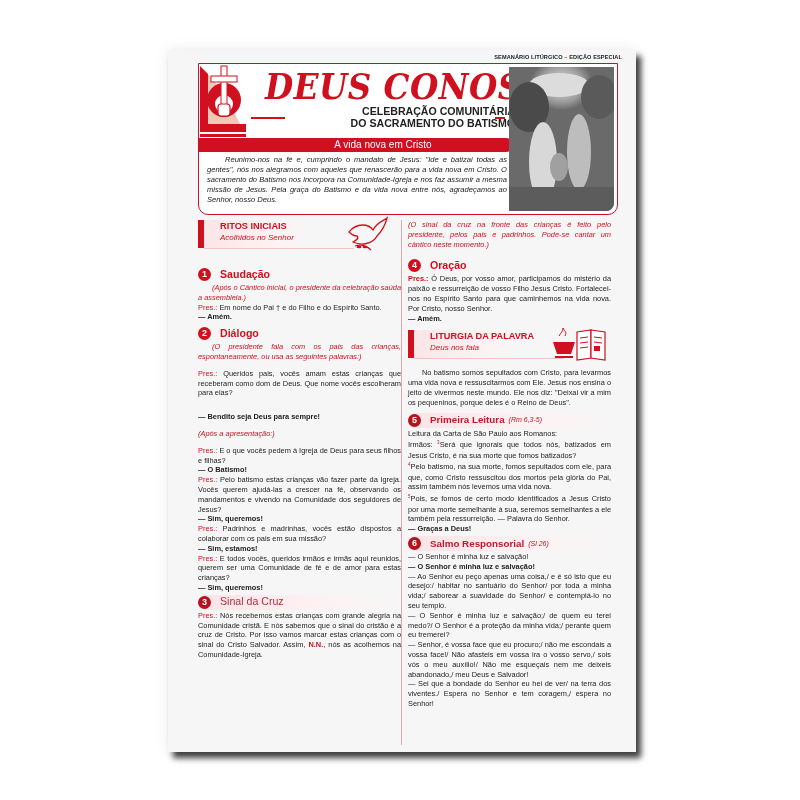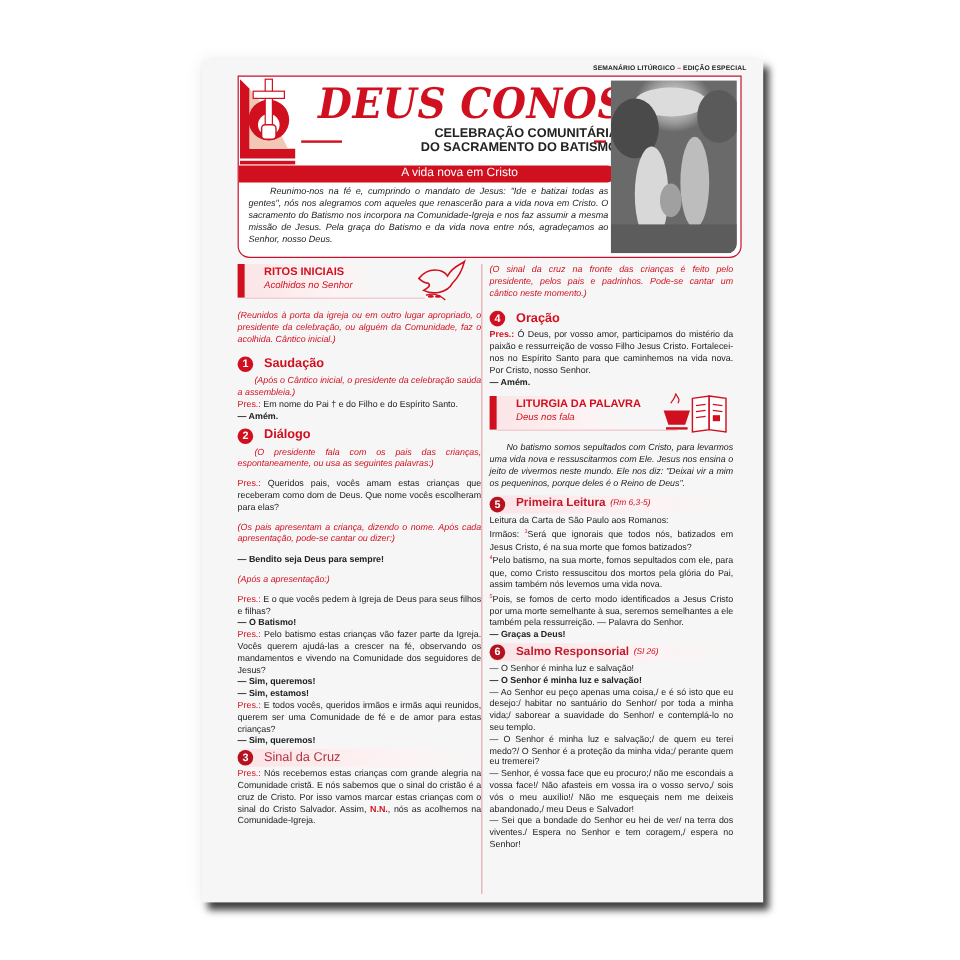--- a/index.html
+++ b/index.html
@@ -105,49 +105,48 @@
       <div class="line"></div>
       <div class="t1">RITOS INICIAIS</div>
       <div class="t2">Acolhidos no Senhor</div>
       <svg class="icon" viewBox="0 0 48 36">
         <path d="M6 16 C14 6, 26 8, 30 14 C34 6, 42 4, 44 2 C42 10, 38 16, 34 20 C30 28, 18 30, 10 26 C14 24, 16 22, 14 20 C10 20, 8 18, 6 16 Z" fill="none" stroke="#d0101f" stroke-width="1.3"></path>
         <path d="M12 30 C18 28, 24 30, 28 34" fill="none" stroke="#d0101f" stroke-width="1.2"></path>
         <ellipse cx="16" cy="31" rx="2.5" ry="1.2" fill="#d0101f"></ellipse>
         <ellipse cx="22" cy="31" rx="2.5" ry="1.2" fill="#d0101f"></ellipse>
       </svg>
     </div>
-    <p class="p red-it just">(Reunidos à porta da igreja ou em outro lugar apropriado, o presidente da celebração, ou alguém da Comunidade, faz o acolhida. Cântico inicial.)</p>
     <div class="gap"></div>
 
     <div class="step">
       <span class="num">1</span>
       <span class="step-title">Saudação</span>
     </div>
     <p class="p red-it just"><span class="indent2"></span><span>(Após o Cântico inicial, o presidente da celebração saúda a assembleia.)</span></p>
     <p class="p"><span class="red">Pres.:</span> <span>Em nome do Pai † e do Filho e do Espírito Santo.</span></p>
     <p class="p b">— Amém.</p>
 
     <div class="step" style="margin-top:4px;">
       <span class="num">2</span>
       <span class="step-title">Diálogo</span>
     </div>
     <p class="p red-it just"><span class="indent2"></span><span>(O presidente fala com os pais das crianças, espontaneamente, ou usa as seguintes palavras:)</span></p>
     <div class="gap"></div>
     <p class="p just"><span class="red">Pres.:</span> <span>Queridos pais, vocês amam estas crianças que receberam como dom de Deus. Que nome vocês escolheram para elas?</span></p>
     <div class="gap"></div>
-    <p class="p red-it just">(Os pais apresentam a criança, dizendo o nome. Após cada apresentação, pode-se cantar ou dizer:)</p>
     <div class="gap"></div>
     <p class="p b">— Bendito seja Deus para sempre!</p>
     <div class="gap"></div>
     <p class="p red-it">(Após a apresentação:)</p>
     <div class="gap"></div>
     <p class="p just"><span class="red">Pres.:</span> <span>E o que vocês pedem à Igreja de Deus para seus filhos e filhas?</span></p>
     <p class="p b">— O Batismo!</p>
     <p class="p just"><span class="red">Pres.:</span> <span>Pelo batismo estas crianças vão fazer parte da Igreja. Vocês querem ajudá-las a crescer na fé, observando os mandamentos e vivendo na Comunidade dos seguidores de Jesus?</span></p>
     <p class="p b">— Sim, queremos!</p>
+    <p class="p just"><span class="red">Pres.:</span> <span>Padrinhos e madrinhas, vocês estão dispostos a colaborar com os pais em sua missão?</span></p>
     <p class="p b">— Sim, estamos!</p>
     <p class="p just"><span class="red">Pres.:</span> <span>E todos vocês, queridos irmãos e irmãs aqui reunidos, querem ser uma Comunidade de fé e de amor para estas crianças?</span></p>
     <p class="p b">— Sim, queremos!</p>
 
     <div class="step hl">
       <span class="num dark">3</span>
       <span class="step-title muted">Sinal da Cruz</span>
     </div>
     <p class="p just"><span class="red">Pres.:</span> <span>Nós recebemos estas crianças com grande alegria na Comunidade cristã. E nós sabemos que o sinal do cristão é a cruz de Cristo. Por isso vamos marcar estas crianças com o sinal do Cristo Salvador. Assim,</span> <span class="red b">N.N.</span><span>, nós as acolhemos na Comunidade-Igreja.</span></p>
   </div>
@@ -177,21 +176,21 @@
         <path d="M28 6 L42 4 L42 32 L28 34 Z" fill="#fff" stroke="#d0101f" stroke-width="1.2"></path>
         <path d="M42 4 L56 6 L56 34 L42 32 Z" fill="#fff" stroke="#d0101f" stroke-width="1.2"></path>
         <line x1="31" y1="12" x2="39" y2="11" stroke="#d0101f" stroke-width="1"></line>
         <line x1="31" y1="17" x2="39" y2="16" stroke="#d0101f" stroke-width="1"></line>
         <line x1="31" y1="22" x2="39" y2="21" stroke="#d0101f" stroke-width="1"></line>
         <line x1="45" y1="11" x2="53" y2="12" stroke="#d0101f" stroke-width="1"></line>
         <line x1="45" y1="16" x2="53" y2="17" stroke="#d0101f" stroke-width="1"></line>
         <rect x="45" y="20" width="6" height="5" fill="#d0101f"></rect>
       </svg>
     </div>
-    <p class="p just" style="font-style:italic;"><span class="indent2"></span><span>No batismo somos sepultados com Cristo, para levarmos uma vida nova e ressuscitarmos com Ele. Jesus nos ensina o jeito de vivermos neste mundo. Ele nos diz: "Deixai vir a mim os pequeninos, porque deles é o Reino de Deus".</span></p>
+    <p class="p just" style=""><span class="indent2"></span><span>No batismo somos sepultados com Cristo, para levarmos uma vida nova e ressuscitarmos com Ele. Jesus nos ensina o jeito de vivermos neste mundo. Ele nos diz: "Deixai vir a mim os pequeninos, porque deles é o Reino de Deus".</span></p>
     <div style="height:3px"></div>
 
     <div class="step hl">
       <span class="num dark">5</span>
       <span class="step-title muted" style="font-weight:bold;color:#c01a2c;font-size:9.8px;">Primeira Leitura</span>
       <span class="step-ref">(Rm 6,3-5)</span>
     </div>
     <p class="p">Leitura da Carta de São Paulo aos Romanos:</p>
     <p class="p just"><span>Irmãos:</span> <span class="sup">3</span><span>Será que ignorais que todos nós, batizados em Jesus Cristo, é na sua morte que fomos batizados?</span></p>
     <p class="p just"><span class="sup">4</span><span>Pelo batismo, na sua morte, fomos sepultados com ele, para que, como Cristo ressuscitou dos mortos pela glória do Pai, assim também nós levemos uma vida nova.</span></p>

